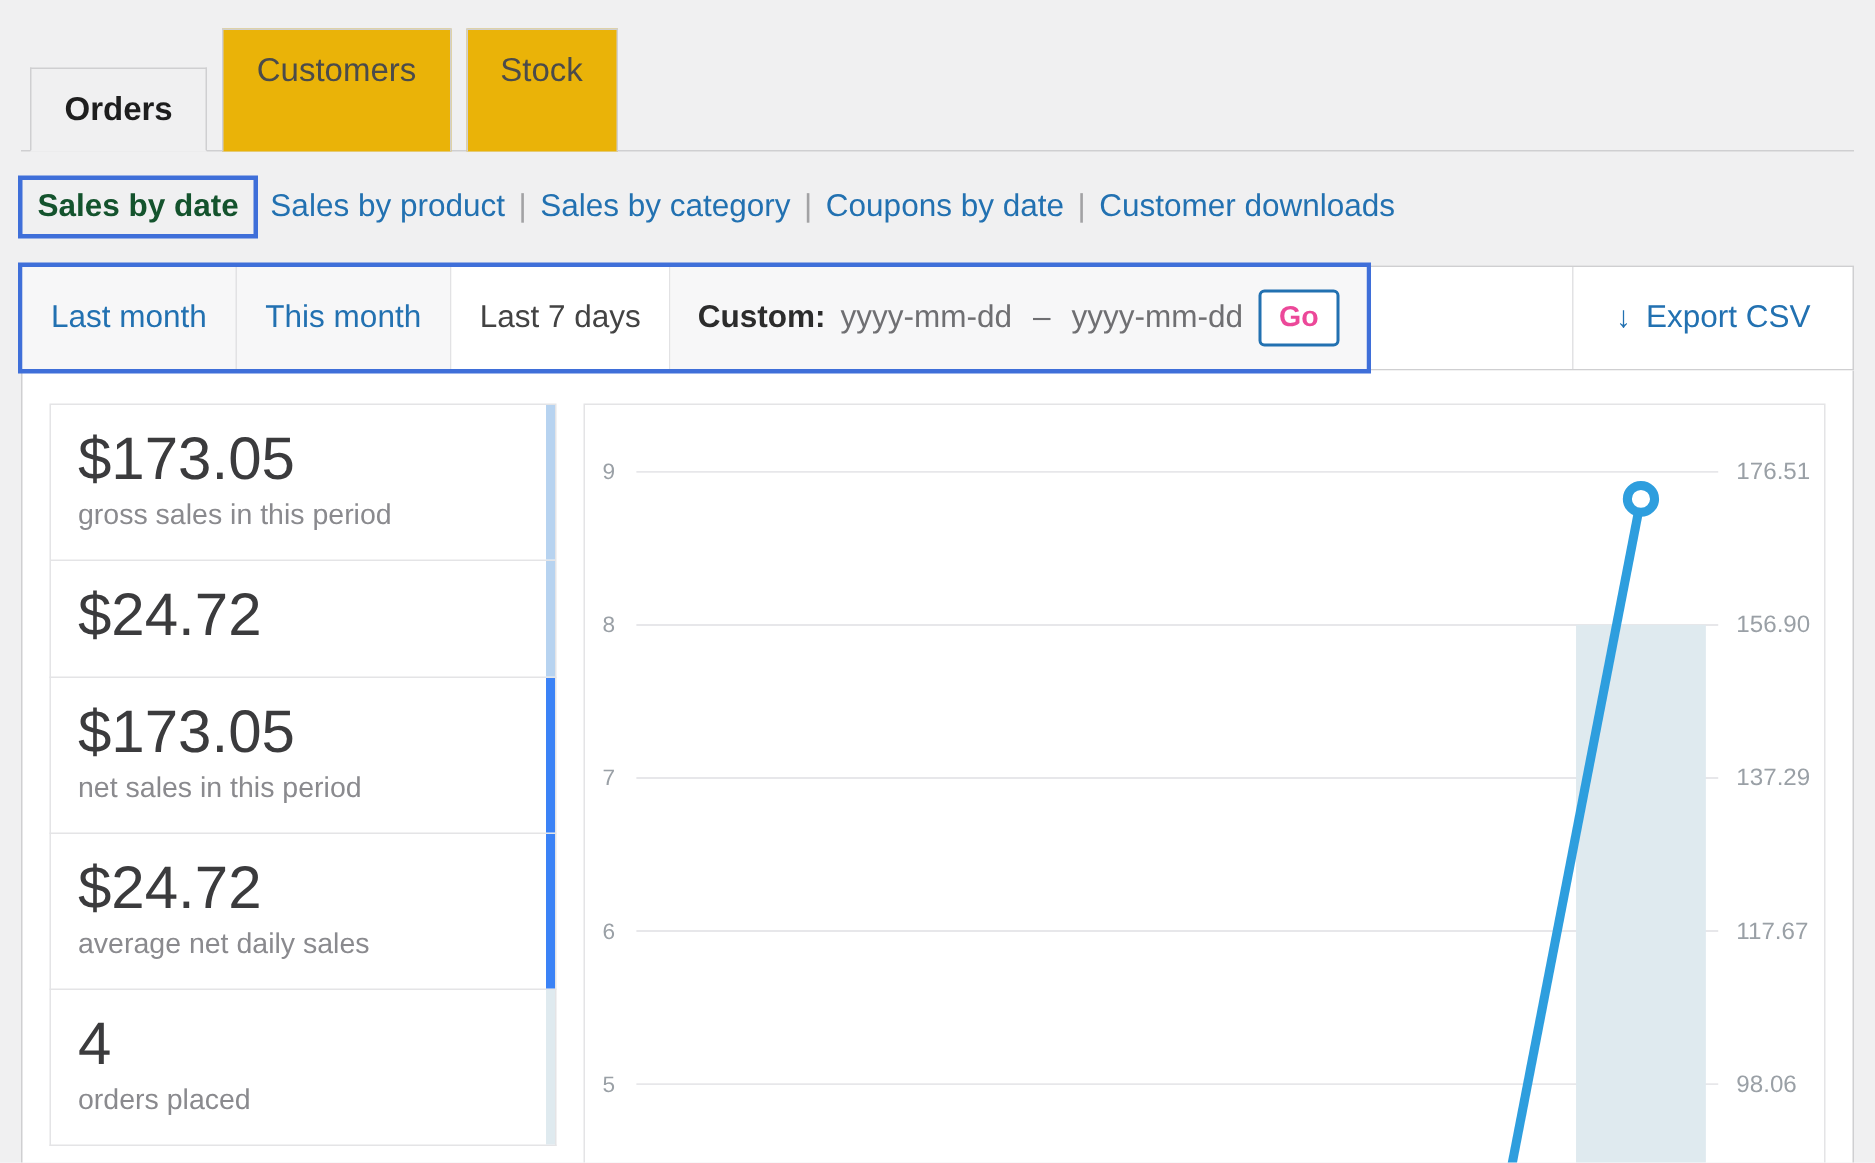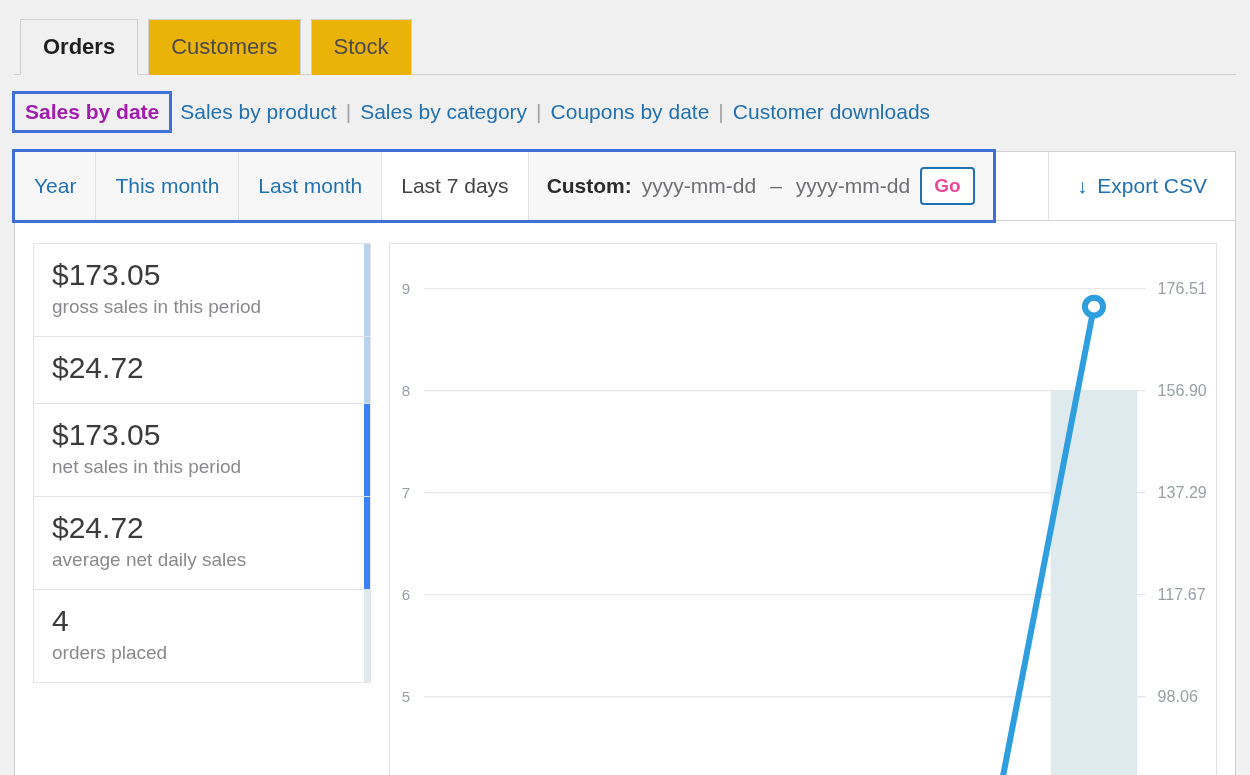--- a/index.html
+++ b/index.html
@@ -33,33 +33,34 @@
     color: #4b4b4b;
     position: relative;
     top: 1px;
     cursor: pointer;
   }
   .top-tab.active {
     background: #f0f0f1;
     color: #1e1e1e;
     font-weight: 700;
     border-bottom: 1px solid #f0f0f1;
+    margin-top: 26px;
   }
   
   .sub-nav {
     display: flex;
     align-items: center;
     padding: 16px 0 18px 0;
     font-size: 21px;
   }
   .sub-nav .pill-active {
     border: 3px solid #3f6fd9;
     padding: 6px 10px;
     font-weight: 700;
-    color: #a21caf;
+    color: #14532d;
     margin-left: -2px;
   }
   .sub-nav a {
     color: #2271b1;
     text-decoration: none;
     padding: 0 8px;
     cursor: pointer;
   }
   .sub-nav .sep {
     color: #a2a2a4;
@@ -147,21 +148,21 @@
     padding: 14px 18px 18px 18px;
     position: relative;
   }
   .stat:first-child { border-top: 1px solid #e4e4e6; }
   .stat .stripe {
     position: absolute;
     right: 0; top: 0; bottom: 0;
     width: 6px;
   }
   .stat .val {
-    font-size: 30px;
+    font-size: 40px;
     color: #3b3b3d;
     font-weight: 400;
   }
   .stat .lbl {
     font-size: 19px;
     color: #8a8a8e;
     margin-top: 4px;
   }
   .chart {
     flex: 1;
@@ -195,23 +196,22 @@
     <span class="sep">|</span>
     <a>Sales by category</a>
     <span class="sep">|</span>
     <a>Coupons by date</a>
     <span class="sep">|</span>
     <a>Customer downloads</a>
   </div>
 
   <div class="filter-wrap">
     <div class="filter-left">
-      <div class="range-tab">Year</div>
+      <div class="range-tab">Last month</div>
       <div class="range-tab">This month</div>
-      <div class="range-tab">Last month</div>
       <div class="range-tab active">Last 7 days</div>
       <div class="custom-cell">
         <span class="lbl">Custom:</span>
         <span class="ph">yyyy-mm-dd</span>
         <span class="dash">–</span>
         <span class="ph">yyyy-mm-dd</span>
         <button class="go-btn">Go</button>
       </div>
     </div>
     <div class="export-cell">

